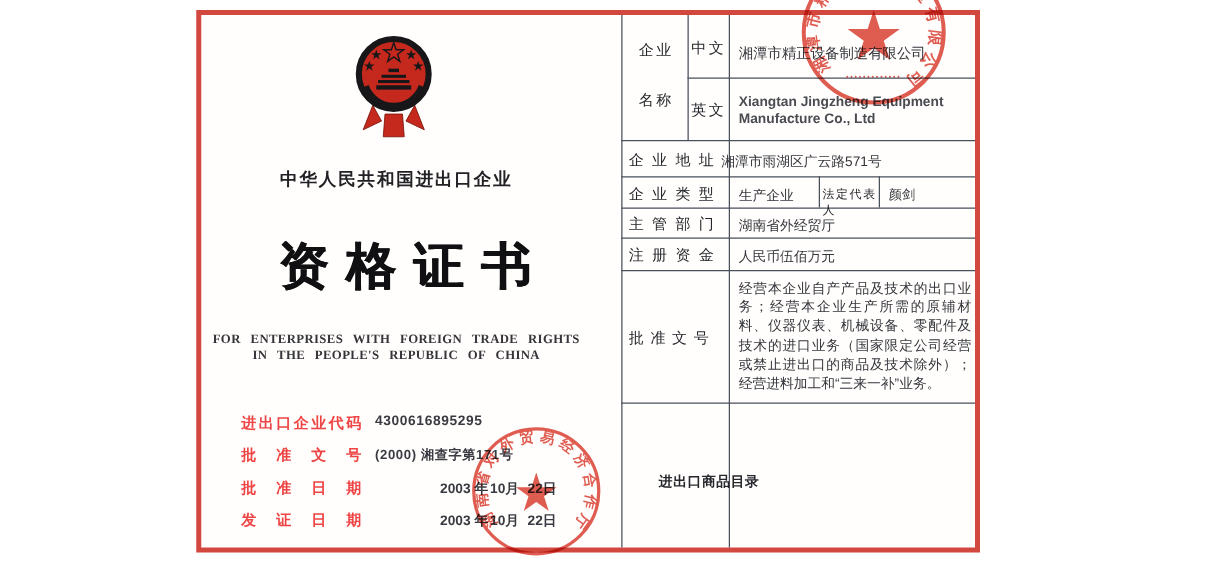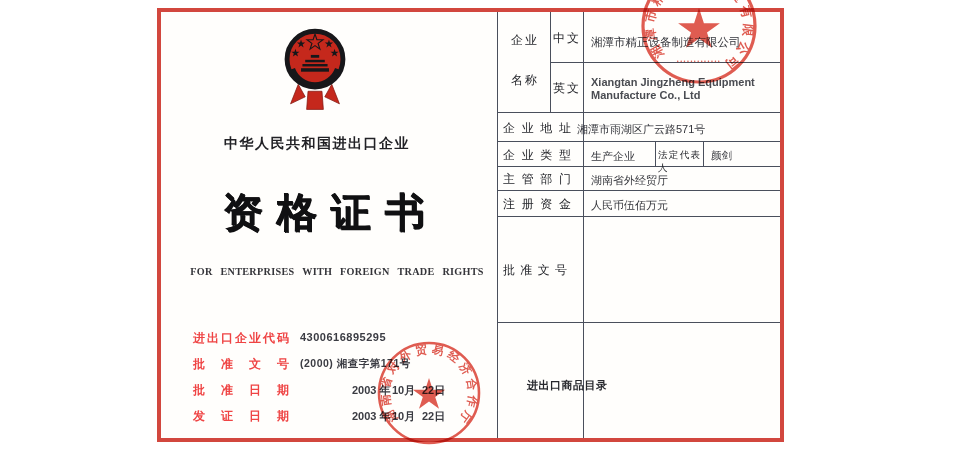--- a/index.html
+++ b/index.html
@@ -13,21 +13,21 @@
   .jl{display:block;text-align:justify;text-align-last:justify;}
   .tbl-label{font-weight:normal;font-size:12px;color:#26272c;}
   .tbl-val{font-size:11px;color:#35363c;}
   .center{text-align:center;}
   .title-cn{font-size:14px;font-weight:600;letter-spacing:1.5px;color:#222226;}
   .title-main{font-size:40px;font-weight:bold;letter-spacing:14px;padding-left:14px;color:#101012;
               text-shadow:0.5px 0.5px 0 #101012, -0.5px 0 0 #101012;margin-top:17px;}
   .title-en{font-family:"Liberation Serif", serif;font-size:19.5px;font-weight:bold;
             word-spacing:13px;letter-spacing:0.5px;color:#2a2a2e;}
   .sub-en{font-family:"Liberation Serif", serif;font-size:10.2px;font-weight:bold;
-          word-spacing:5px;letter-spacing:0.3px;color:#35353a;padding-left:20px;}
+          word-spacing:5px;letter-spacing:0.3px;color:#35353a;}
   .fld-label{font-size:12px;font-weight:600;color:#ef4444;width:96px;}
   .fld-val{font-size:11px;font-weight:bold;color:#3a3b42;letter-spacing:0.5px;padding-left:13px;}
   .date-part{position:absolute;font-size:11px;font-weight:bold;color:#3a3b42;}
   .stamp{position:absolute;mix-blend-mode:multiply;opacity:0.82;}
   .scope-text{font-size:11px;line-height:15.2px;color:#35363c;text-align:justify;}
   .en-name{font-weight:bold;font-size:11px;line-height:13px;color:#4a4c52;}
 </style>
 </head>
 <body>
 
@@ -58,20 +58,21 @@
         <path d="M18,60 A34,34 0 0 0 82,60" fill="none" stroke="#17171a" stroke-width="7"></path>
       </svg>
     </div>
 
     <div class="abs center title-cn" style="left:0;top:123px;width:312px;">中华人民共和国进出口企业</div>
 
     <div class="abs center title-main" style="left:0;top:156px;width:312px;">资格证书</div>
 
 
     <div class="abs center sub-en" style="left:0;top:254px;width:312px;">FOR ENTERPRISES WITH FOREIGN TRADE RIGHTS</div>
+    <div class="abs center sub-en" style="left:0;top:267px;width:312px;">IN THE PEOPLE'S REPUBLIC OF CHINA</div>
 
     <div class="abs fld-label jl" style="left:32px;top:318px;">进出口企业代码</div>
     <div class="abs fld-val" style="left:126px;top:319px;">4300616895295</div>
 
     <div class="abs fld-label jl" style="left:32px;top:344px;">批准文号</div>
     <div class="abs fld-val" style="left:126px;top:345px;font-size:10.5px;">(2000) 湘查字第171号</div>
 
     <div class="abs fld-label jl" style="left:32px;top:370px;">批准日期</div>
     <span class="date-part" style="left:191px;top:371px;">2003 年</span>
     <span class="date-part" style="left:231px;top:371px;">10月</span>
@@ -112,20 +113,21 @@
     <div class="abs tbl-label jl" style="left:497px;top:137px;width:42px;font-size:9.5px;">法定代表人</div>
     <div class="abs tbl-val" style="left:550px;top:137px;font-size:10.5px;">颜剑</div>
 
     <div class="abs tbl-label jl" style="left:342px;top:159px;width:68px;">主管部门</div>
     <div class="abs tbl-val" style="left:430px;top:161px;">湖南省外经贸厅</div>
 
     <div class="abs tbl-label jl" style="left:342px;top:184px;width:68px;">注册资金</div>
     <div class="abs tbl-val" style="left:430px;top:186px;">人民币伍佰万元</div>
 
     <div class="abs tbl-label jl" style="left:342px;top:250px;width:64px;">批准文号</div>
+    <div class="abs scope-text" style="left:430px;top:212px;width:186px;">经营本企业自产产品及技术的出口业务；经营本企业生产所需的原辅材料、仪器仪表、机械设备、零配件及技术的进口业务（国家限定公司经营或禁止进出口的商品及技术除外）；经营进料加工和“三来一补”业务。</div>
 
     <div class="abs tbl-label" style="left:342px;top:366px;font-size:11px;letter-spacing:0.5px;font-weight:600;margin-left:24px;">进出口商品目录</div>
   </div>
 
   <div class="stamp" style="left:637px;top:-36px;">
     <svg width="124" height="124" viewBox="0 0 124 124">
       <circle cx="62" cy="62" r="56" fill="none" stroke="#d8382c" stroke-width="3.2"></circle>
       <g transform="rotate(-40 62 62)">
         <path id="sealPath1" d="M17,62 a45,45 0 1,1 90,0 a45,45 0 1,1 -90,0" fill="none"></path>
         <text font-size="12.5" letter-spacing="4.5" fill="#d8382c" font-family="Liberation Sans, sans-serif" font-weight="bold">

